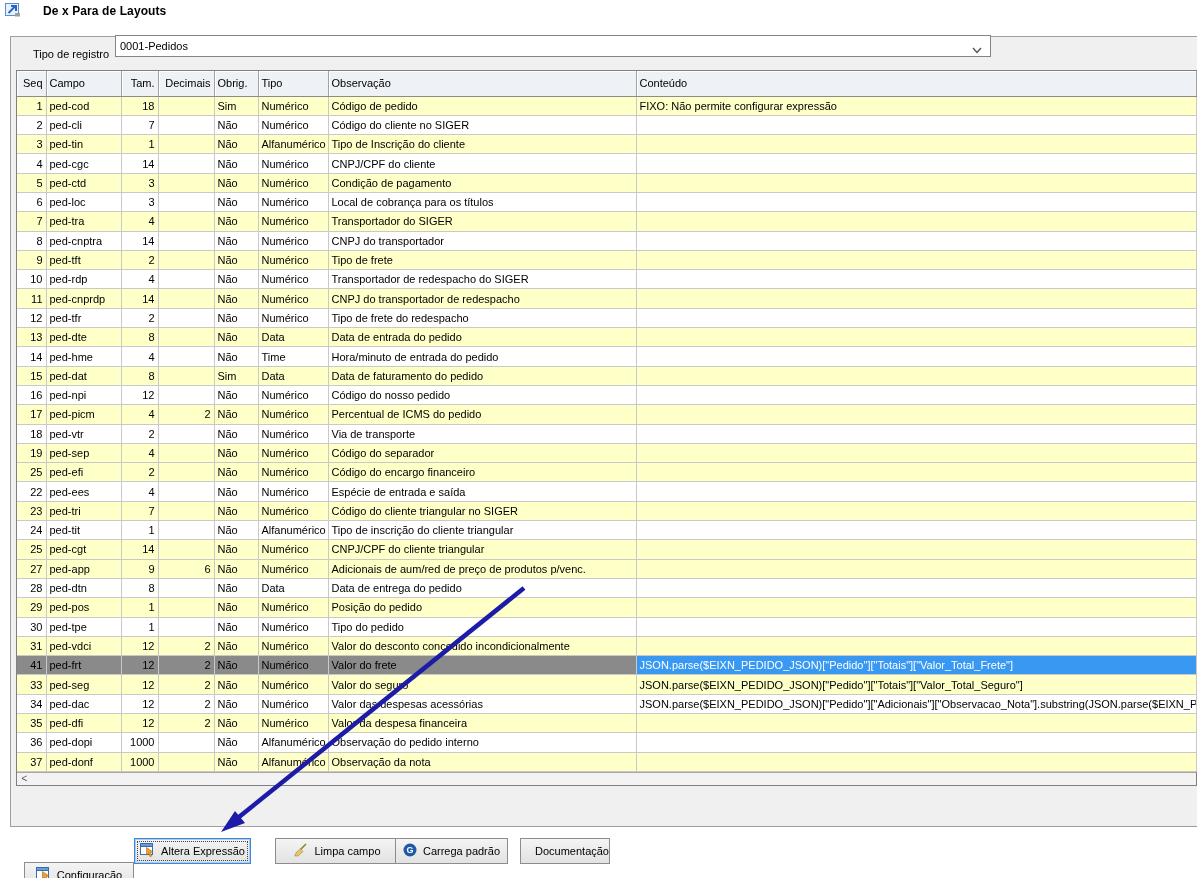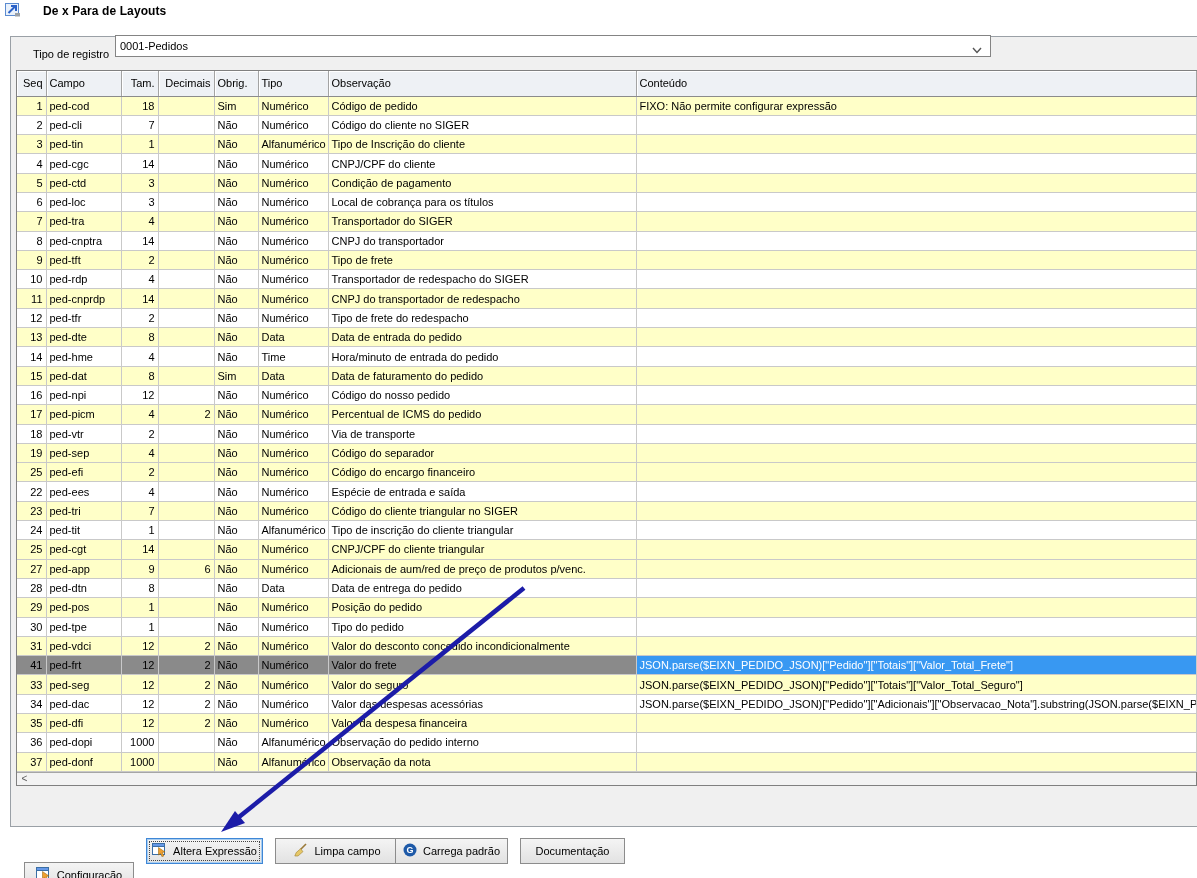--- a/index.html
+++ b/index.html
@@ -470,21 +470,21 @@
   <span>
     <svg width="15" height="14" viewBox="0 0 15 14">
       <rect x="0.5" y="0.5" width="12" height="11" fill="#fff" stroke="#3a6ea5"></rect>
       <rect x="0.5" y="0.5" width="12" height="3" fill="#6699e8" stroke="#3a6ea5"></rect>
       <path d="M6.5 4.5 L13 9 L10.3 9.4 L11.8 13 L9.9 13.6 L8.6 10.4 L6.5 12 Z" fill="#f0a030" stroke="#8a5a00" stroke-width="0.5"></path>
     </svg>
   </span>
   <span>Configuração</span>
 </div>
 
-<div class="btn focused" style="left:146px; width:117px;">
+<div class="btn focused" style="left:134px; width:117px;">
   <span>
     <svg width="15" height="14" viewBox="0 0 15 14">
       <rect x="0.5" y="0.5" width="12" height="11" fill="#fff" stroke="#3a6ea5"></rect>
       <rect x="0.5" y="0.5" width="12" height="3" fill="#6699e8" stroke="#3a6ea5"></rect>
       <path d="M6.5 4.5 L13 9 L10.3 9.4 L11.8 13 L9.9 13.6 L8.6 10.4 L6.5 12 Z" fill="#f0a030" stroke="#8a5a00" stroke-width="0.5"></path>
     </svg>
   </span>
   <span>Altera Expressão</span>
 </div>
 
@@ -501,20 +501,20 @@
 <div class="btn" style="left:395px; width:113px;">
   <span>
     <svg width="14" height="14" viewBox="0 0 14 14">
       <circle cx="7" cy="7" r="6.5" fill="#1e5aa8"></circle>
       <text x="7" y="10.2" font-size="9" font-weight="bold" fill="#fff" text-anchor="middle" font-family="Liberation Sans, sans-serif">G</text>
     </svg>
   </span>
   <span>Carrega padrão</span>
 </div>
 
-<div class="btn" style="left:520px; width:105px;">
+<div class="btn" style="left:520px; width:90px;justify-content:flex-end;">
   <span>Documentação</span>
 </div>
 
 <svg class="annotation" viewBox="0 0 1197 878">
   <line x1="524" y1="588" x2="239" y2="817" style="stroke:var(--arrow,#1c1ca8)" stroke-width="4.5"></line>
   <polygon points="221,832 235,811 245,823" style="fill:var(--arrow,#1c1ca8)"></polygon>
 </svg>
 
 </body></html>

